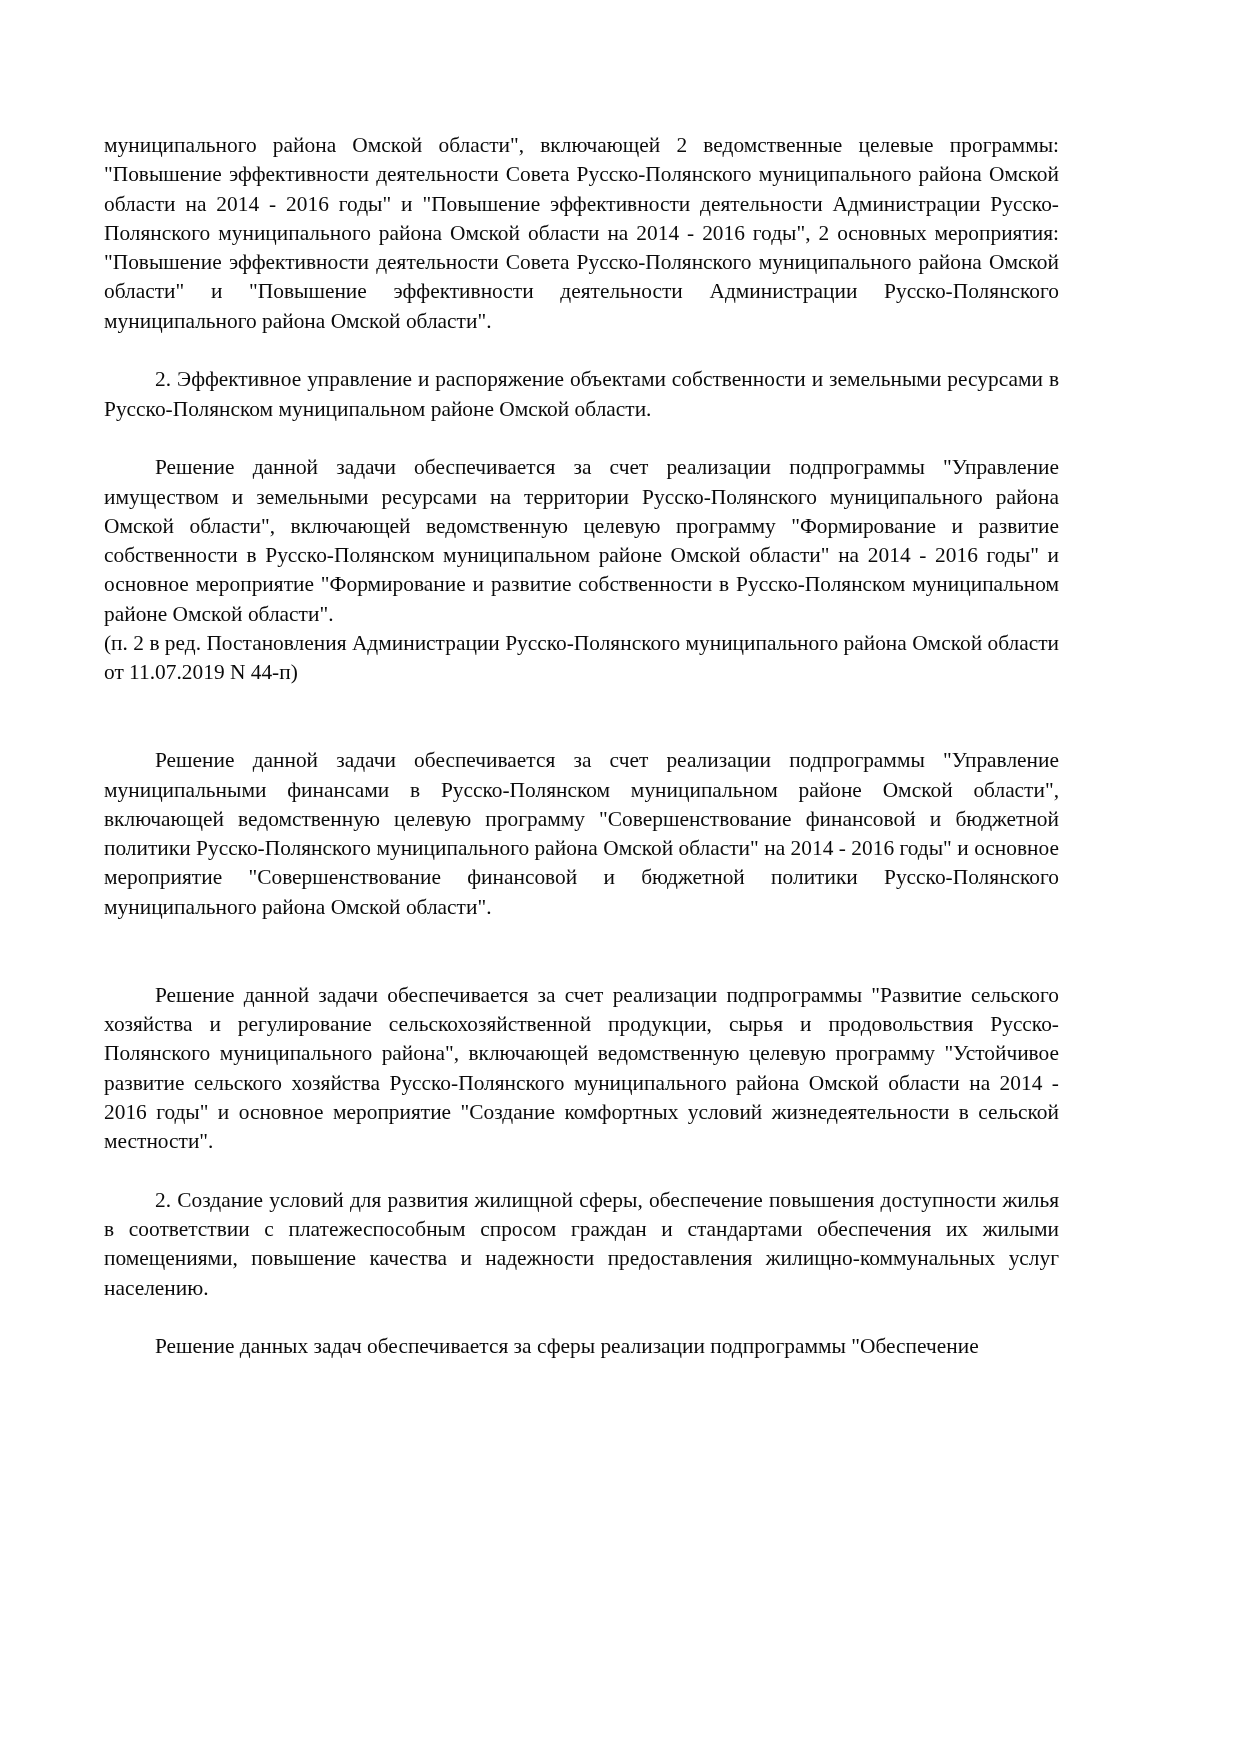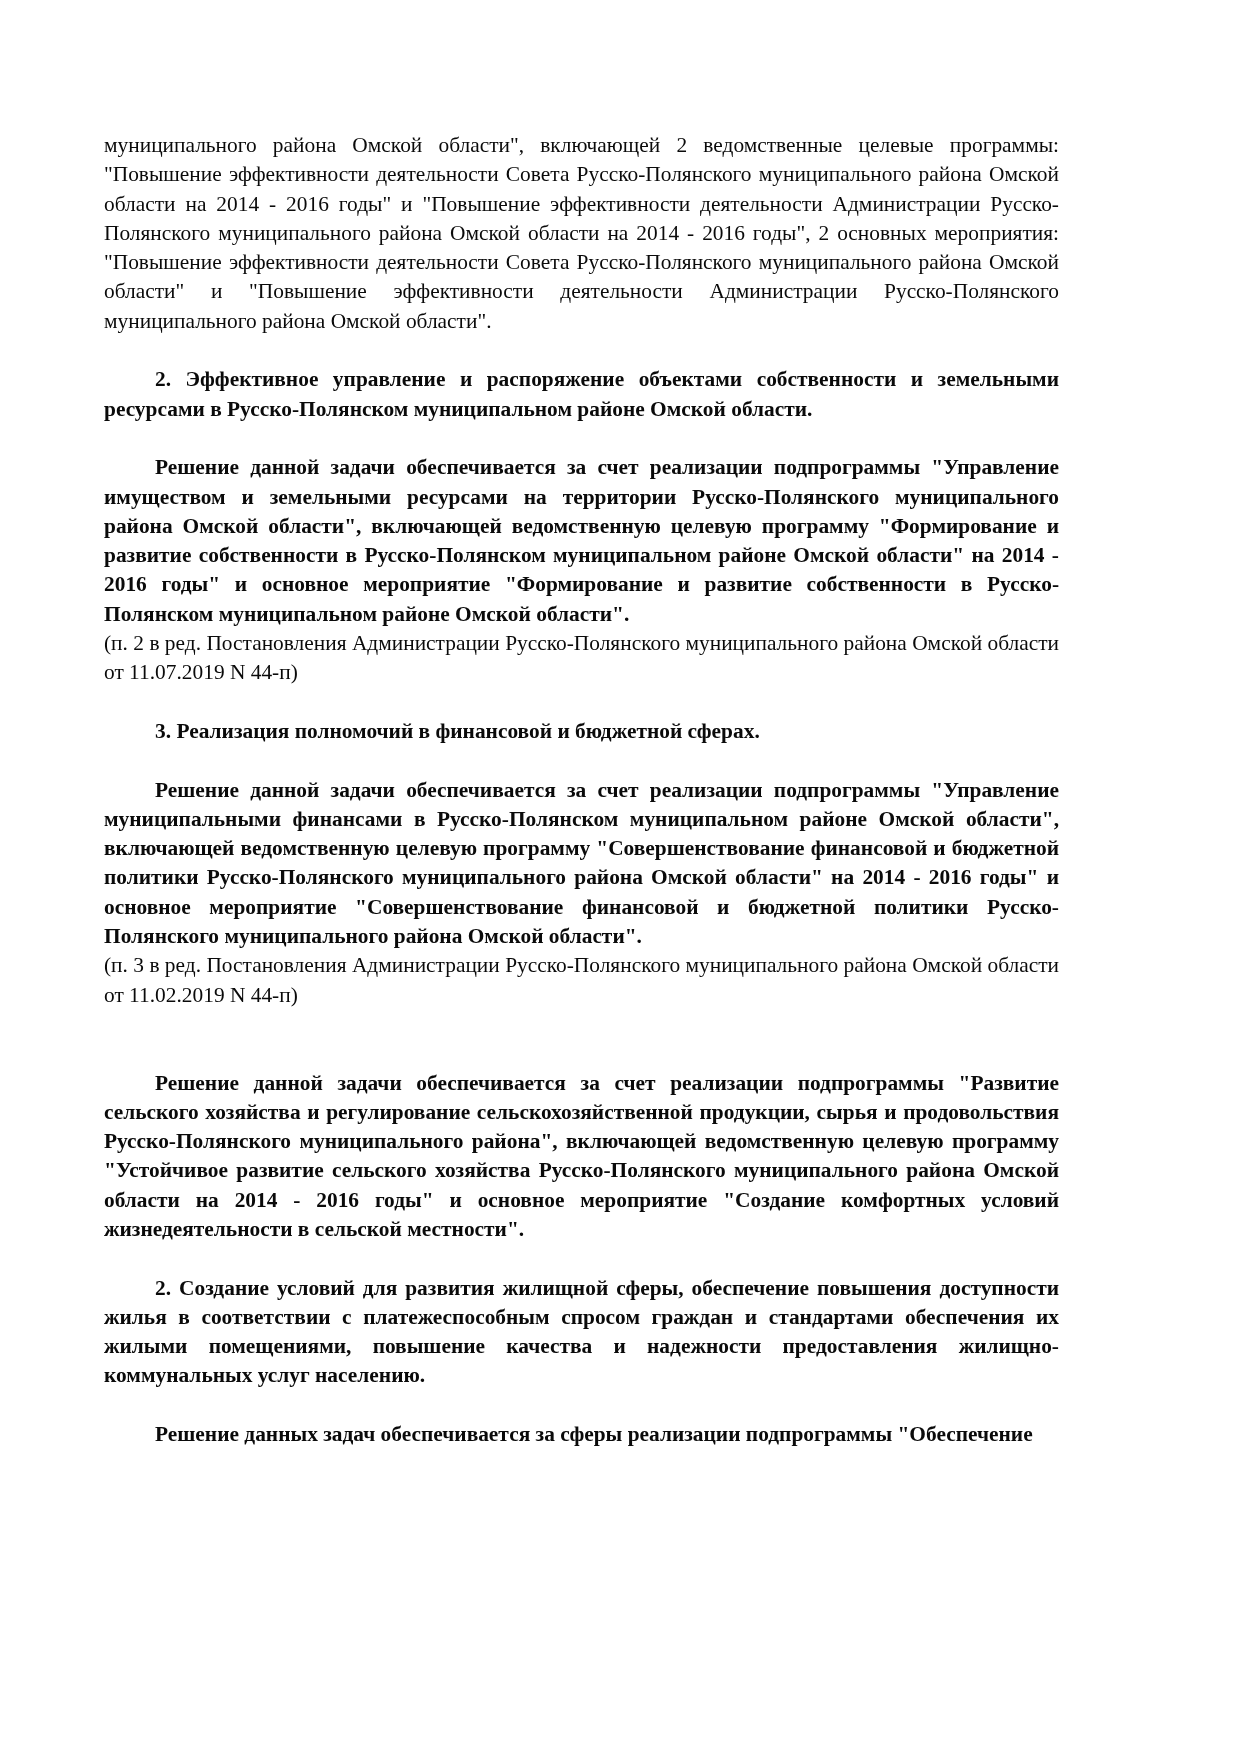--- a/index.html
+++ b/index.html
@@ -32,45 +32,42 @@
     hyphens: none;
   }
   p {
     margin: 0;
     padding: 0;
     text-align: justify;
   }
   
   p.indent {
     text-indent: 51px;
-    font-weight: bold;
   }
   p.noindent {
     text-indent: 0;
   }
   .gap {
     height: 29.3px;
   }
 </style>
 </head>
 <body>
 
 <div class="page">
   <div class="content" id="doc-content">
       <p class="noindent">муниципального района Омской области", включающей 2 ведомственные целевые программы: "Повышение эффективности деятельности Совета Русско-Полянского муниципального района Омской области на 2014 - 2016 годы" и "Повышение эффективности деятельности Администрации Русско-Полянского муниципального района Омской области на 2014 - 2016 годы", 2 основных мероприятия: "Повышение эффективности деятельности Совета Русско-Полянского муниципального района Омской области" и "Повышение эффективности деятельности Администрации Русско-Полянского муниципального района Омской области".</p>
       <div class="gap"></div>
       <p class="indent">2. Эффективное управление и распоряжение объектами собственности и земельными ресурсами в Русско-Полянском муниципальном районе Омской области.</p>
       <div class="gap"></div>
       <p class="indent">Решение данной задачи обеспечивается за счет реализации подпрограммы "Управление имуществом и земельными ресурсами на территории Русско-Полянского муниципального района Омской области", включающей ведомственную целевую программу "Формирование и развитие собственности в Русско-Полянском муниципальном районе Омской области" на 2014 - 2016 годы" и основное мероприятие "Формирование и развитие собственности в Русско-Полянском муниципальном районе Омской области".</p>
       <p class="noindent">(п. 2 в ред. Постановления Администрации Русско-Полянского муниципального района Омской области от 11.07.2019 N 44-п)</p>
       <div class="gap"></div>
-      <p class="indent">3. Реализация полномочий в финансовой и бюджетной сферах.</p>
       <div class="gap"></div>
       <p class="indent">Решение данной задачи обеспечивается за счет реализации подпрограммы "Управление муниципальными финансами в Русско-Полянском муниципальном районе Омской области", включающей ведомственную целевую программу "Совершенствование финансовой и бюджетной политики Русско-Полянского муниципального района Омской области" на 2014 - 2016 годы" и основное мероприятие "Совершенствование финансовой и бюджетной политики Русско-Полянского муниципального района Омской области".</p>
-      <p class="noindent">(п. 3 в ред. Постановления Администрации Русско-Полянского муниципального района Омской области от 11.02.2019 N 44-п)</p>
       <div class="gap"></div>
       <div class="gap"></div>
       <p class="indent">Решение данной задачи обеспечивается за счет реализации подпрограммы "Развитие сельского хозяйства и регулирование сельскохозяйственной продукции, сырья и продовольствия Русско-Полянского муниципального района", включающей ведомственную целевую программу "Устойчивое развитие сельского хозяйства Русско-Полянского муниципального района Омской области на 2014 - 2016 годы" и основное мероприятие "Создание комфортных условий жизнедеятельности в сельской местности".</p>
       <div class="gap"></div>
       <p class="indent">2. Создание условий для развития жилищной сферы, обеспечение повышения доступности жилья в соответствии с платежеспособным спросом граждан и стандартами обеспечения их жилыми помещениями, повышение качества и надежности предоставления жилищно-коммунальных услуг населению.</p>
       <div class="gap"></div>
       <p class="indent">Решение данных задач обеспечивается за сферы реализации подпрограммы "Обеспечение</p>
     </div>
 </div>
 

